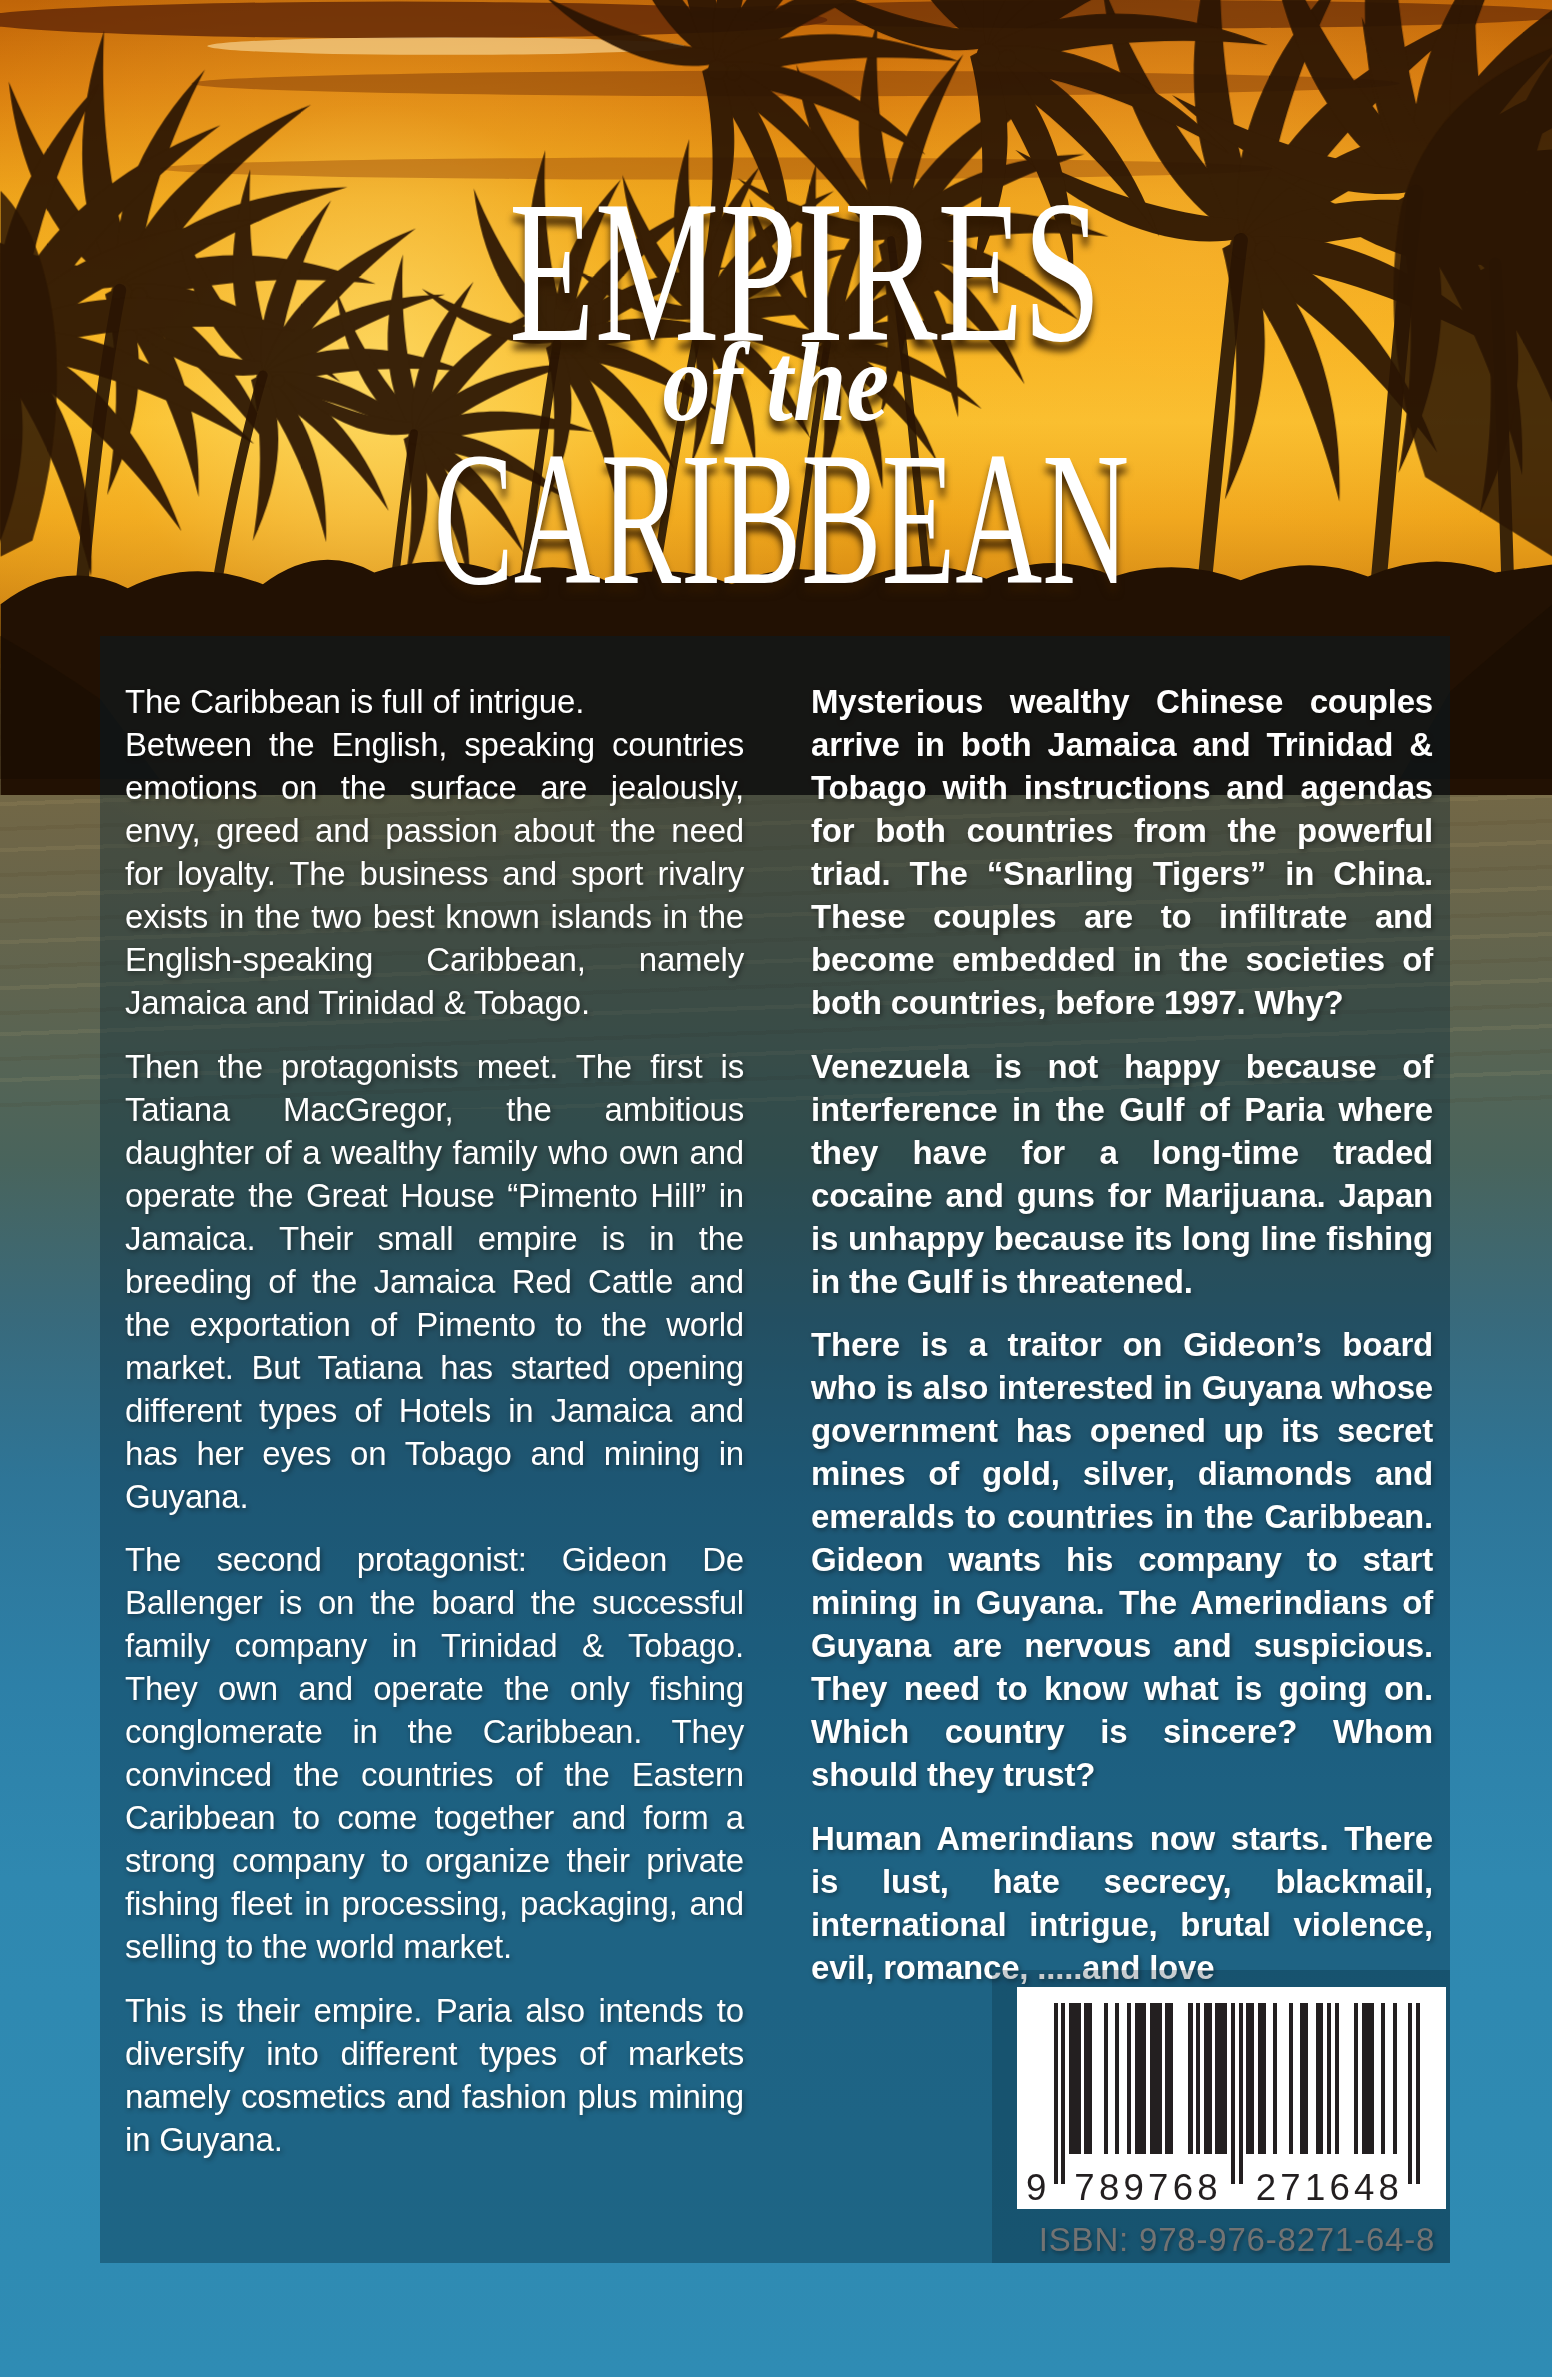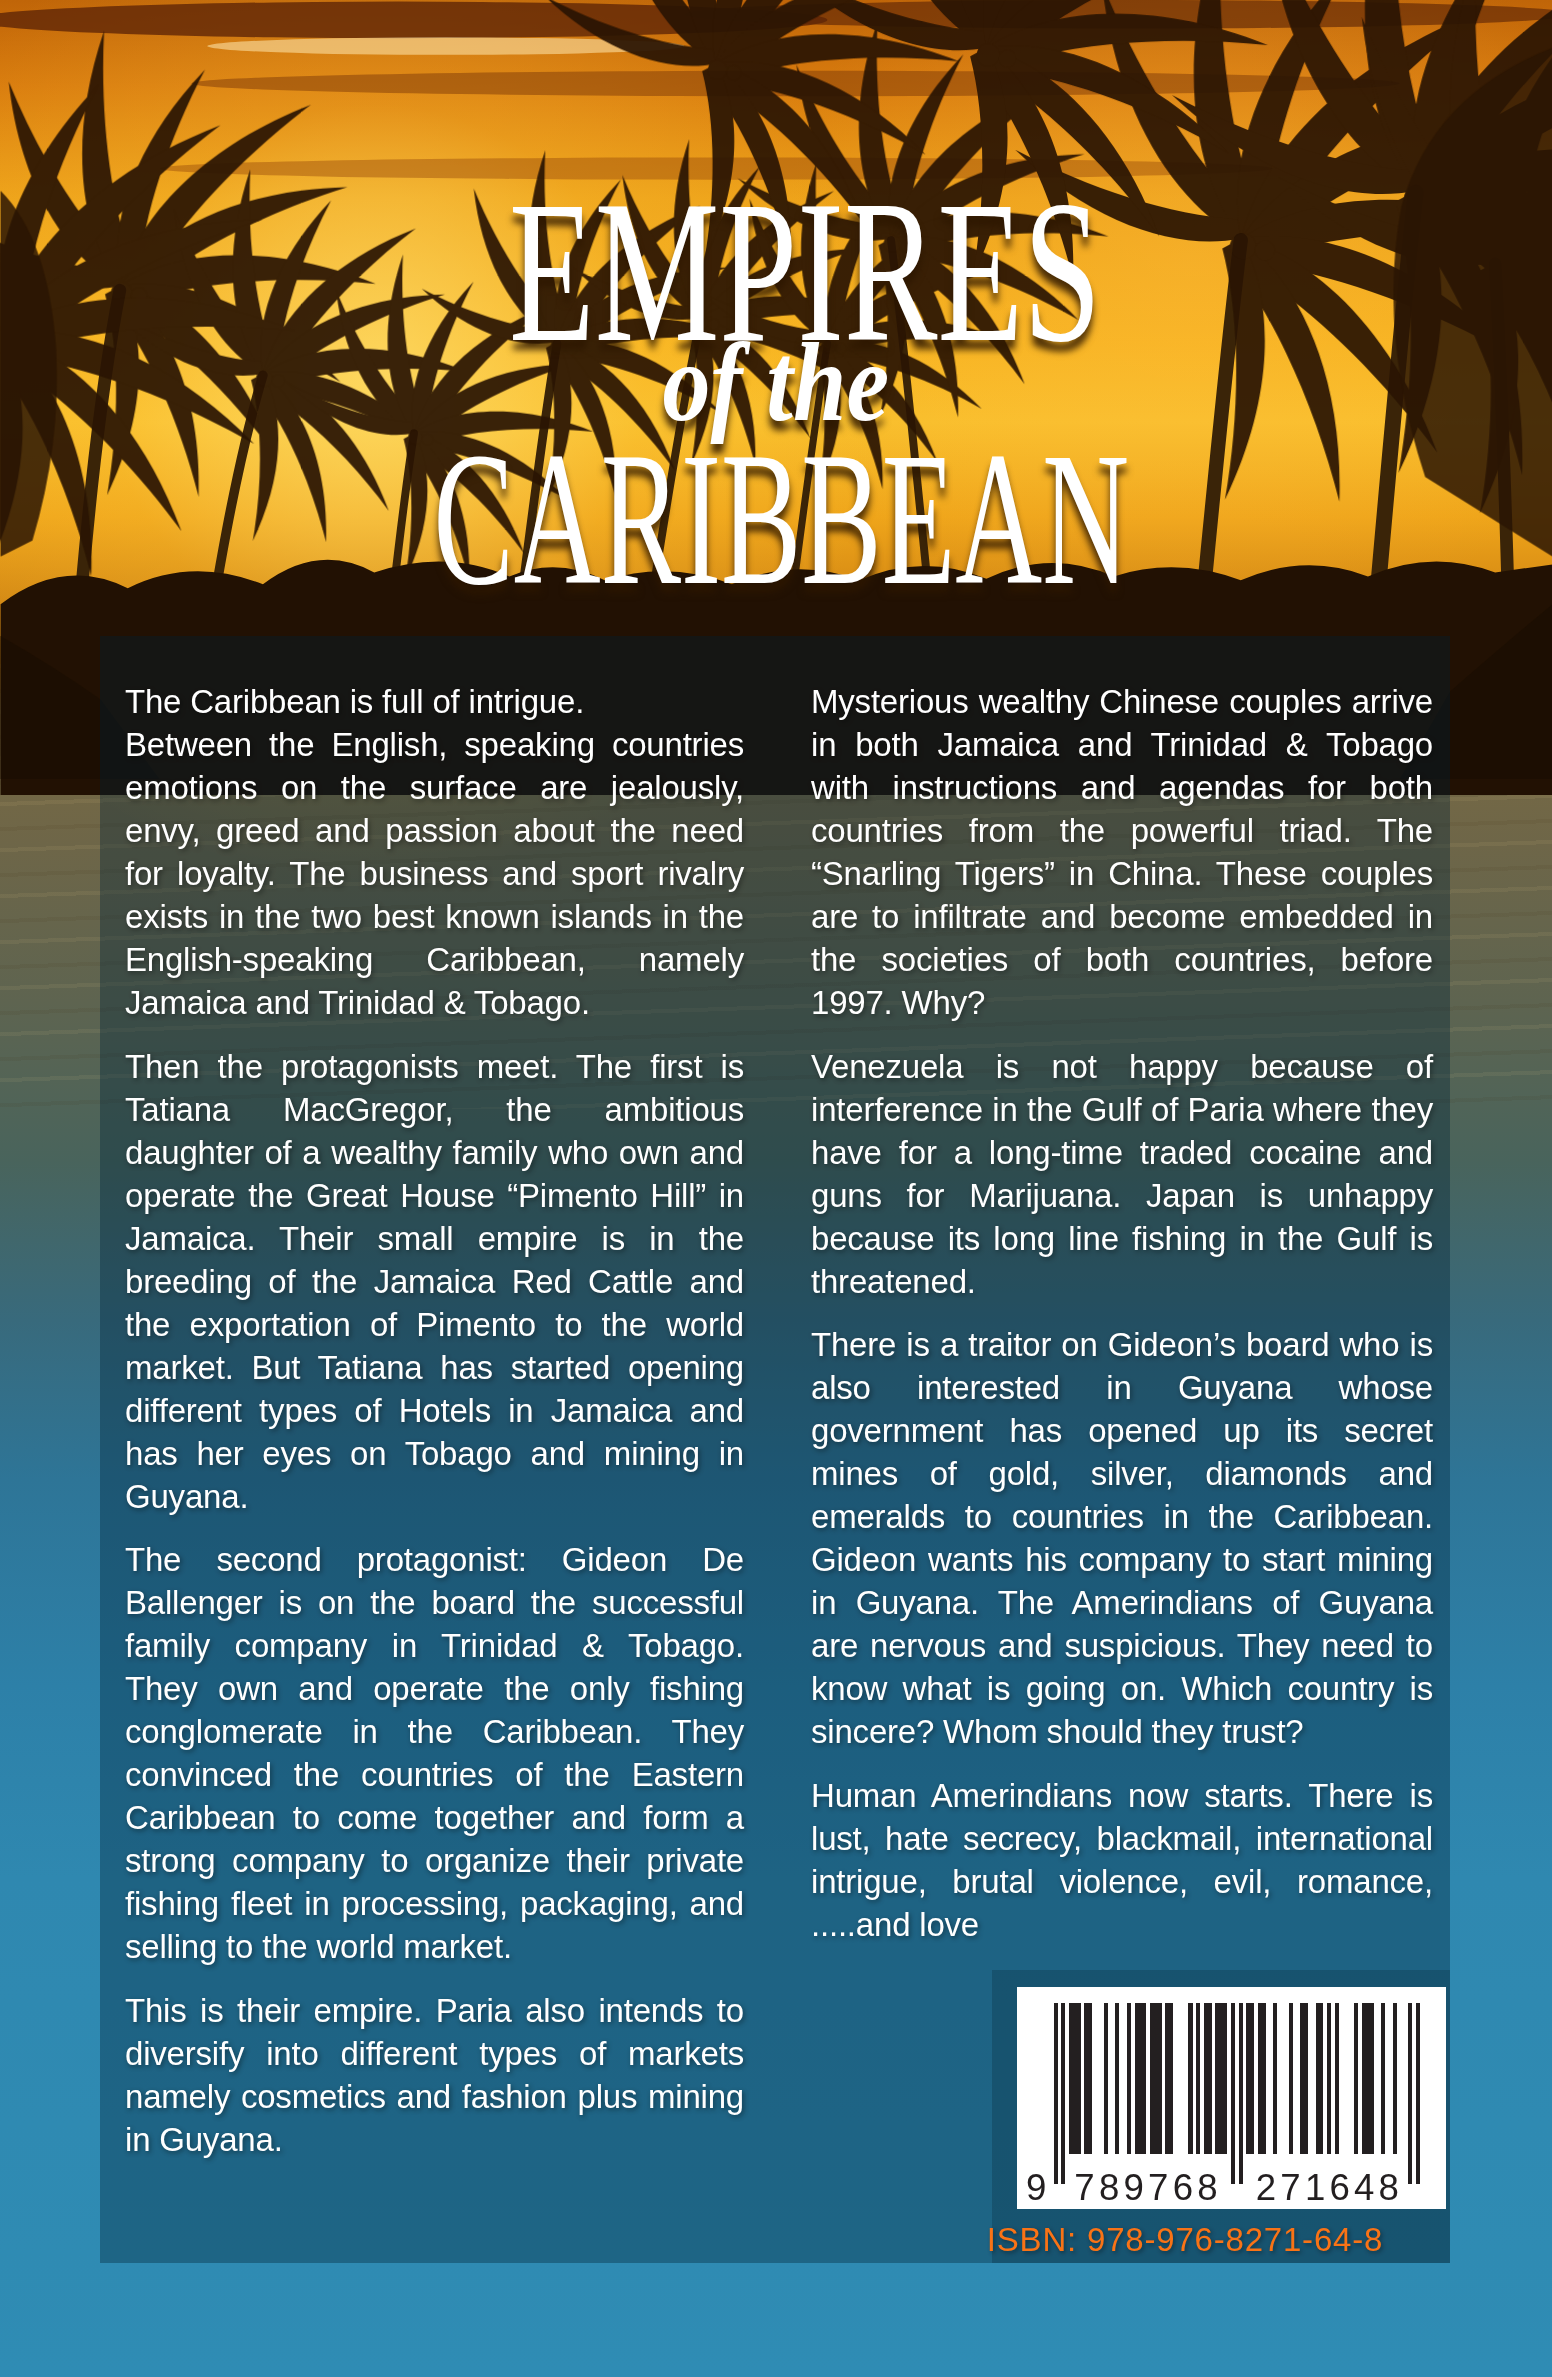--- a/index.html
+++ b/index.html
@@ -44,40 +44,40 @@
   
   .col{
     position:absolute;top:672px;width:619px;
     color:#fff;
     font-size:33px;line-height:43px;letter-spacing:-0.2px;
     text-align:justify;
     text-shadow:1.6px 2.4px 5.6px rgba(0,0,0,.45);
     margin-top:8px;
   }
   .col-left{left:125px;}
-  .col-right{left:811px;width:622px;}
+  .col-right{left:811px;width:622px;font-weight:bold;}
   .col p{margin:0 0 20.7px 0;}
   .col p.lead{margin-bottom:0;}
   
   .barcode-panel{
     position:absolute;left:992px;top:1970px;width:458px;height:293px;
     background:rgba(0,22,36,.22);
   }
   .barcode-box{
     position:absolute;left:1017px;top:1987px;width:429px;height:222px;
     background:#ffffff;
   }
   .barcode-box svg{display:block;}
   .barcode-digits{
     font-family:"Liberation Sans",sans-serif;
     fill:#231f20;font-size:46px;
   }
   .isbn-line{
-    position:absolute;left:940px;top:2221px;width:490px;
-    text-align:center;color:#f97316;
+    position:absolute;left:992px;top:2221px;width:490px;
+    text-align:center;color:#737373;
     font-size:33px;letter-spacing:0.8px;
     text-shadow:1.6px 2.4px 4px rgba(0,0,0,.4);
   }
   .palm-scene{position:absolute;left:0;top:0;}
 </style>
 </head>
 <body>
 
 <div class="cover">
 

